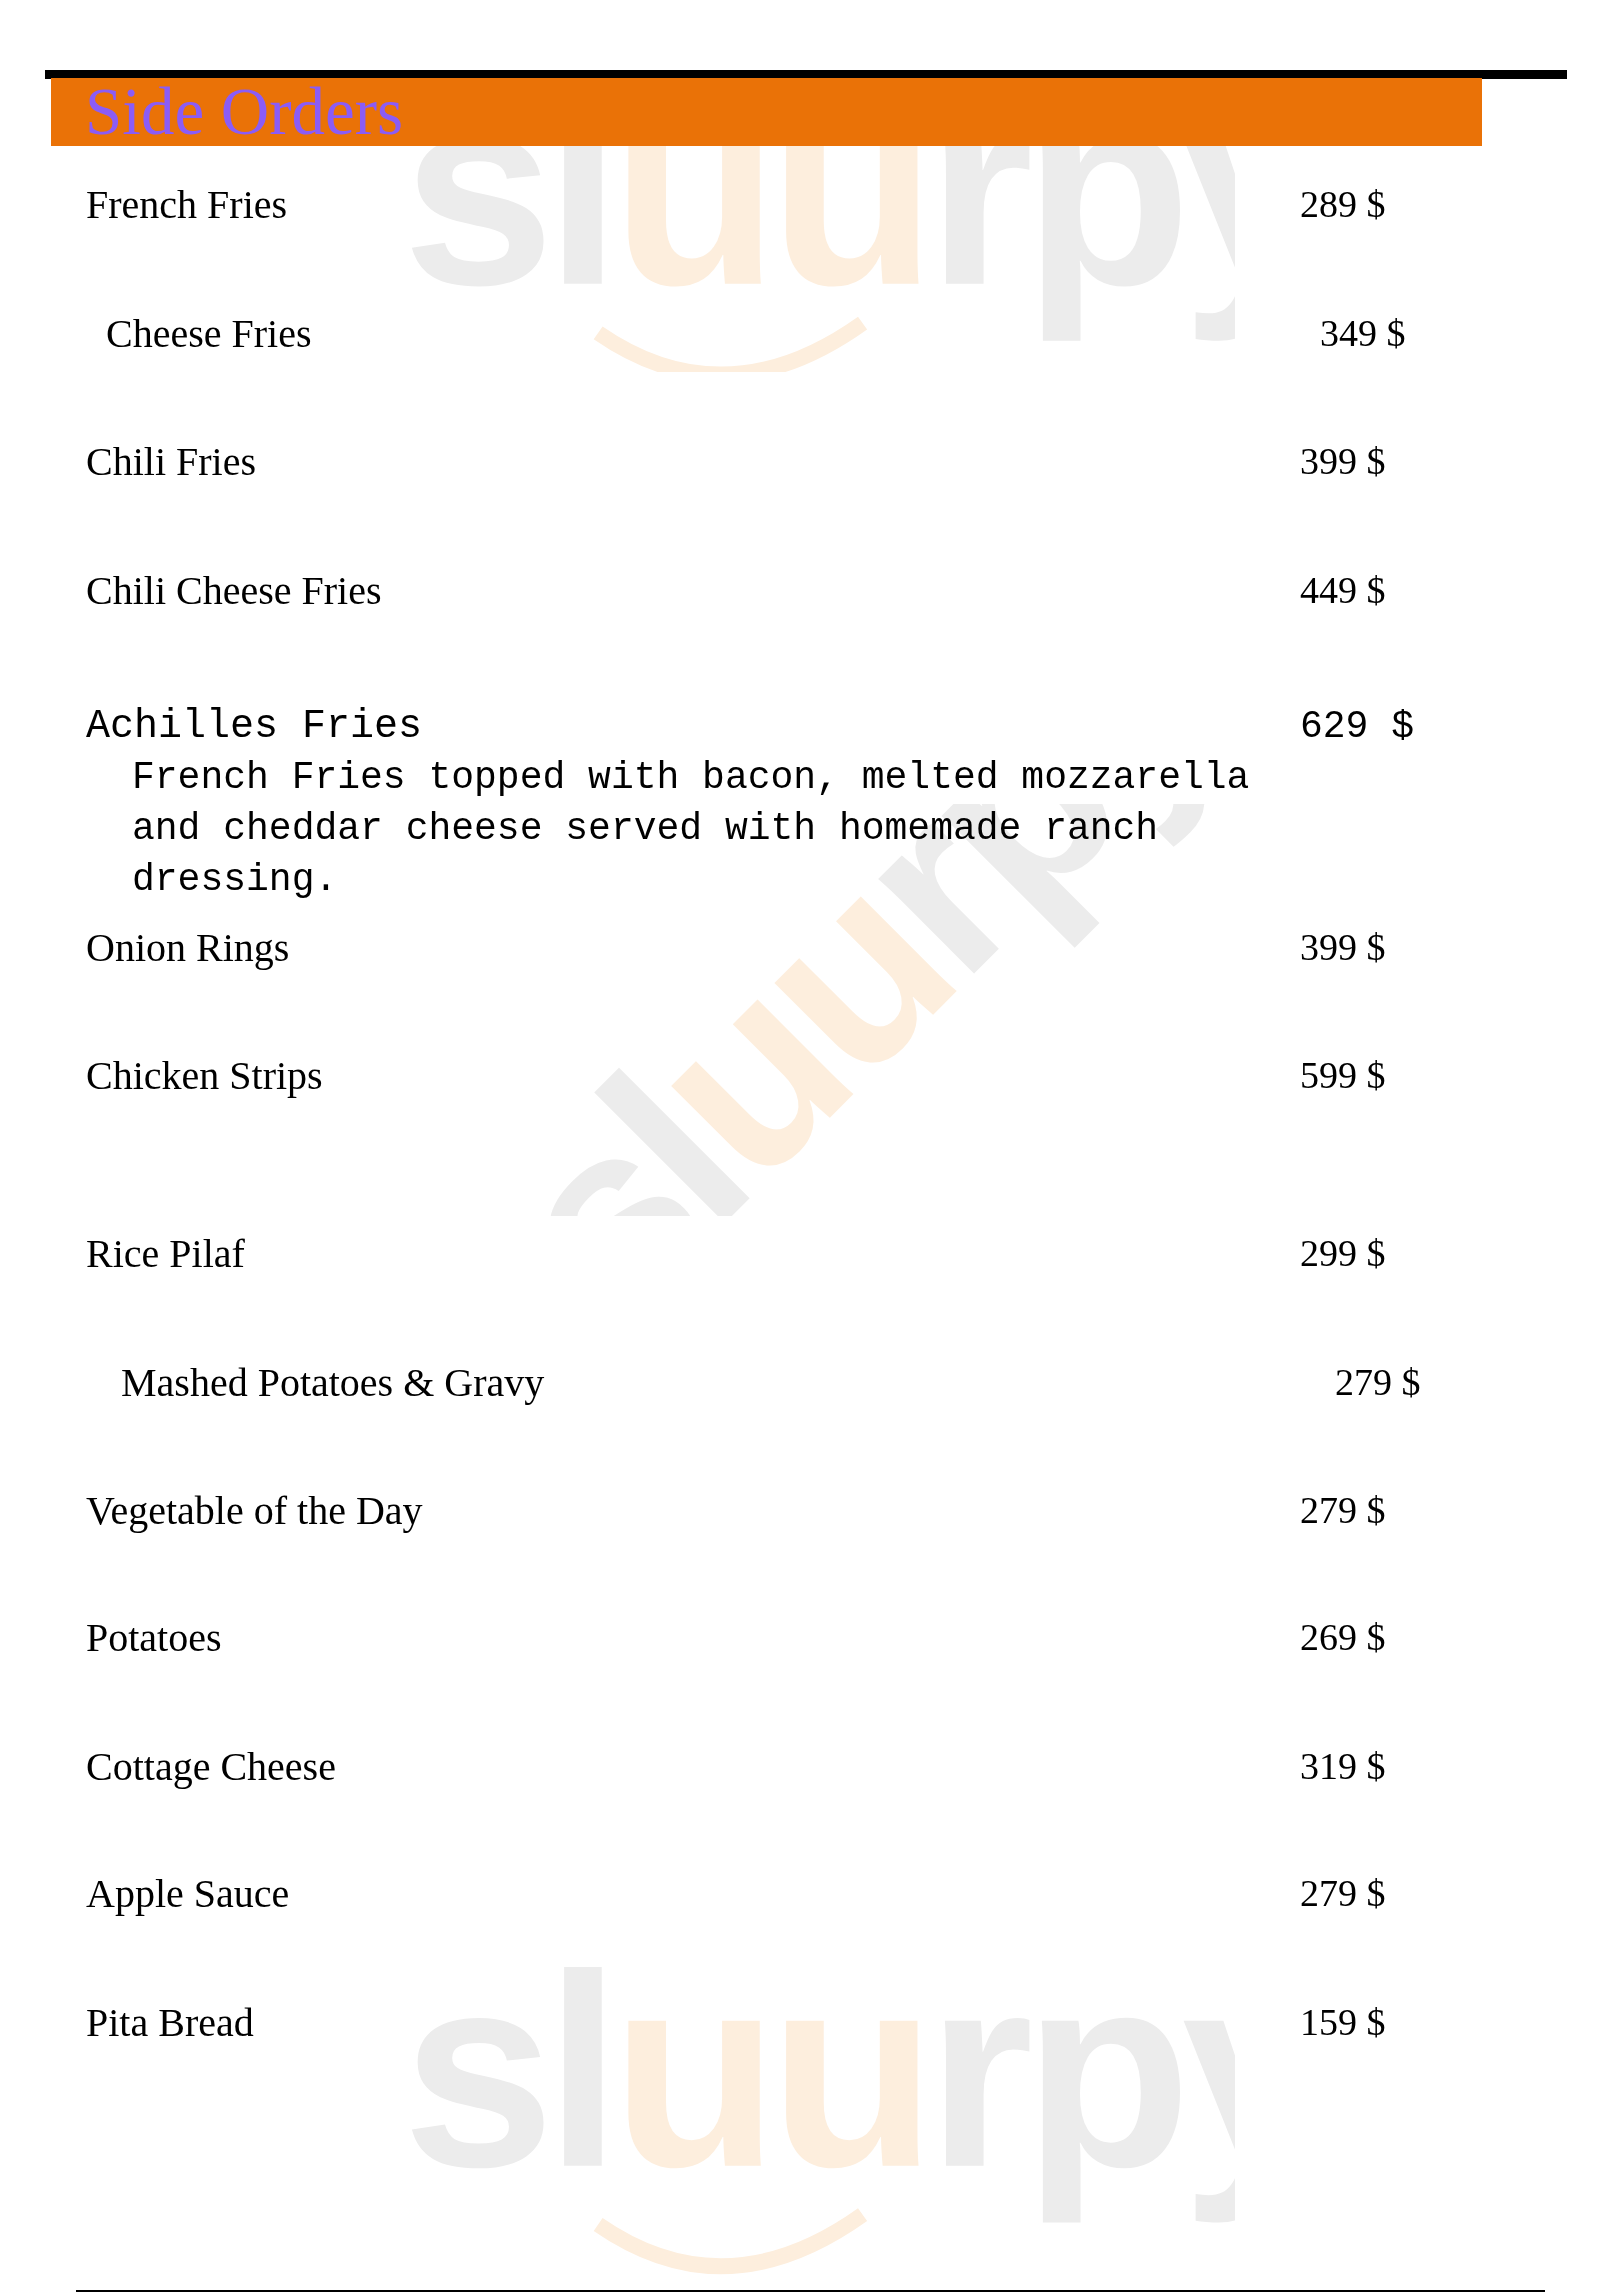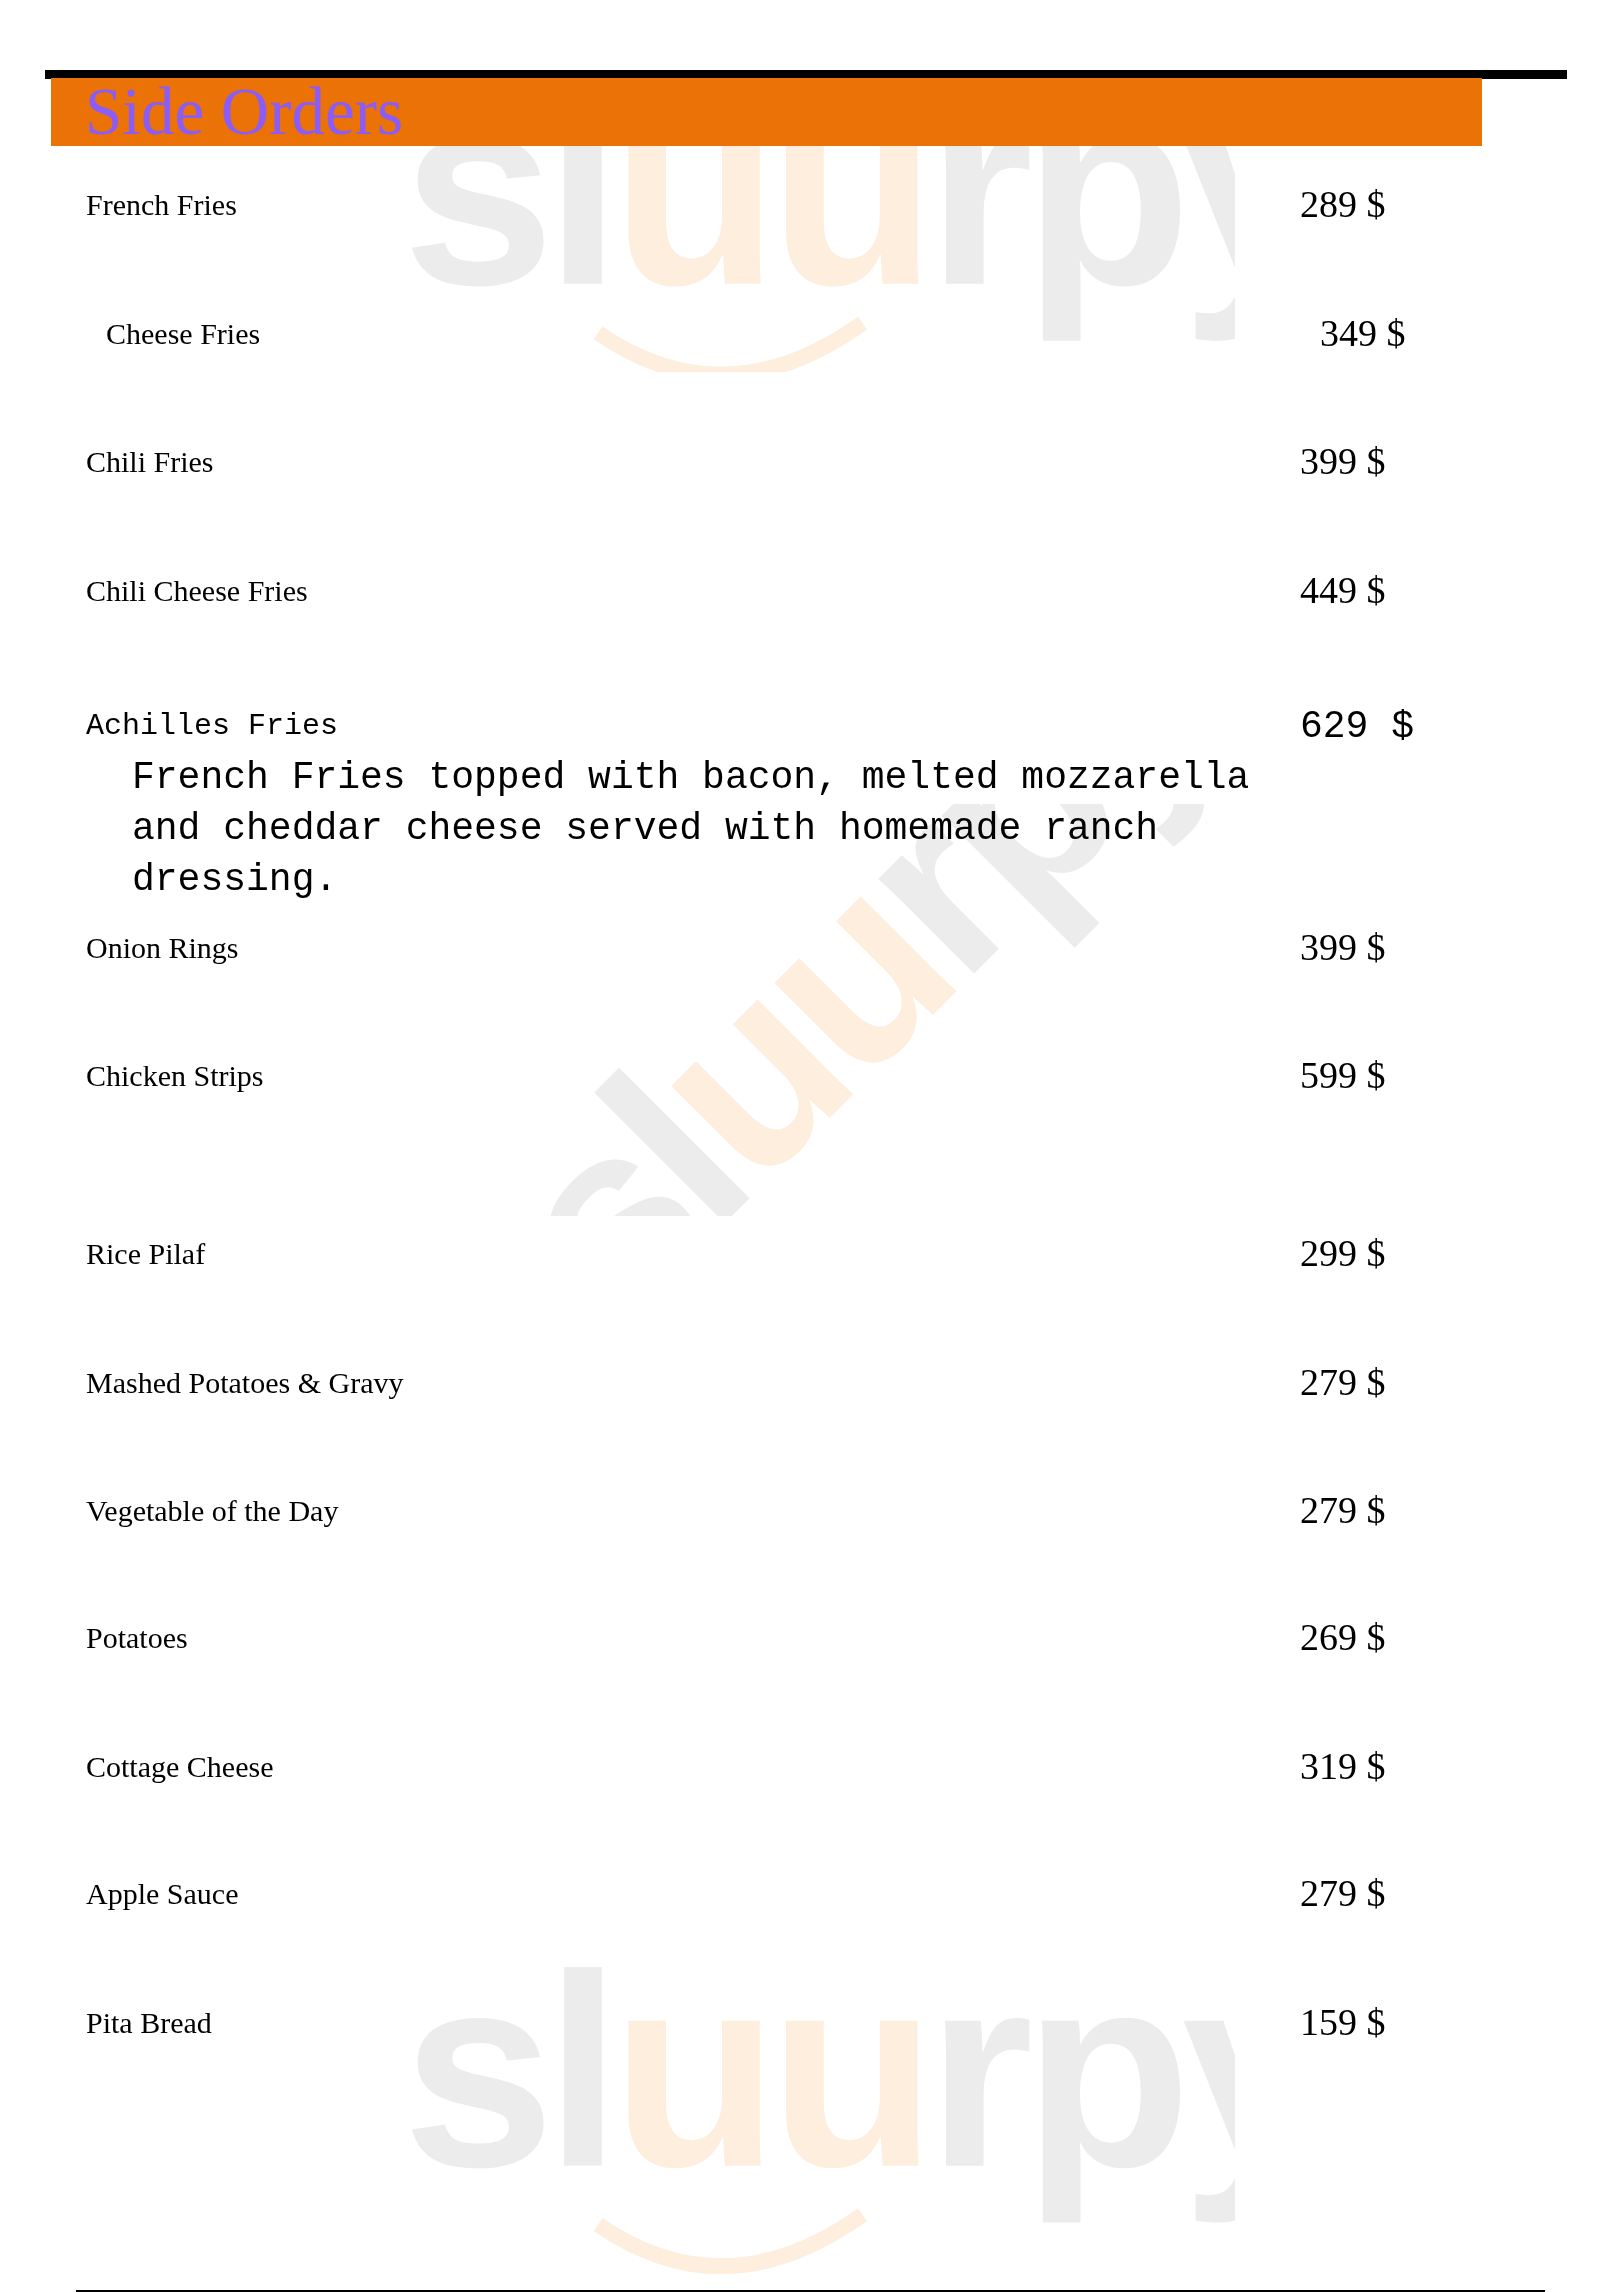--- a/index.html
+++ b/index.html
@@ -6,21 +6,21 @@
   body { width: 1621px; height: 2293px; position: relative; overflow: hidden;
          font-family: "Liberation Serif", serif; color: #000; }
   .watermark { position: absolute; pointer-events: none; z-index: 0; }
   .wm-text { font-family: "Liberation Sans", sans-serif; font-weight: bold; }
   .top-rule { position: absolute; left: 45px; top: 70px; width: 1522px; height: 8.8px; background: #000; z-index: 1; }
   .header-bar { position: absolute; left: 51px; top: 78px; width: 1431px; height: 68px;
                 background: #ea7207; z-index: 1; }
   .header-title { position: absolute; left: 85px; top: 81px; font-family: Liberation Serif, serif;
                   font-size: 67px; color: #8b5cf6; line-height: 61px; z-index: 2; }
   .item { position: absolute; left: 86px; width: 1274px; z-index: 2; }
-  .item-name { font-size: 30px; line-height: 51px; }
+  .item-name { font-size: 40px; line-height: 51px; }
   .item-desc { font-size: 38px; line-height: 51px; width: 1127px; margin-left: 46px; }
   .item-price { position: absolute; left: 1214px; top: 0; font-size: 38px; line-height: 51px; white-space: nowrap; }
   .bottom-rule { position: absolute; left: 76px; top: 2290px; width: 1469px; height: 2px; background: #000; z-index: 1; }
 </style>
 </head>
 <body>
 
 <svg class="watermark" style="left:402px;top:39px;" width="833" height="333" viewBox="0 0 850 340">
   <text class="wm-text" x="0" y="250" font-size="280" letter-spacing="-10">
     <tspan fill="#ececec">sl</tspan><tspan fill="#fdeedd">uu</tspan><tspan fill="#ececec">rpy</tspan>
@@ -80,21 +80,21 @@
   </div>
     <div class="item" style="top: 1050px;">
     <div class="item-name">Chicken Strips</div>
     <div class="item-price">599 $</div>
   </div>
     <div class="item" style="top: 1228px;">
     <div class="item-name">Rice Pilaf</div>
 
     <div class="item-price">299 $</div>
   </div>
-    <div class="item" style="top: 1357px;">
+    <div class="item" style="top: 1357px; margin-left: 35px;">
     <div class="item-name">Mashed Potatoes &amp; Gravy</div>
 
     <div class="item-price">279 $</div>
   </div>
     <div class="item" style="top: 1485px;">
     <div class="item-name">Vegetable of the Day</div>
 
     <div class="item-price">279 $</div>
   </div>
     <div class="item" style="top: 1612px;">

